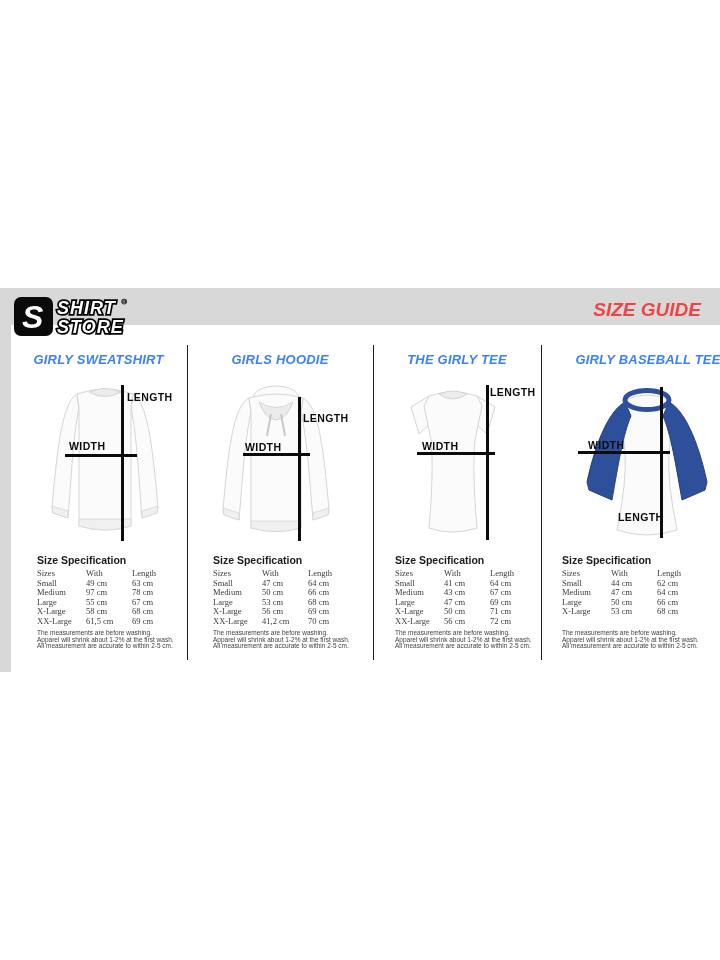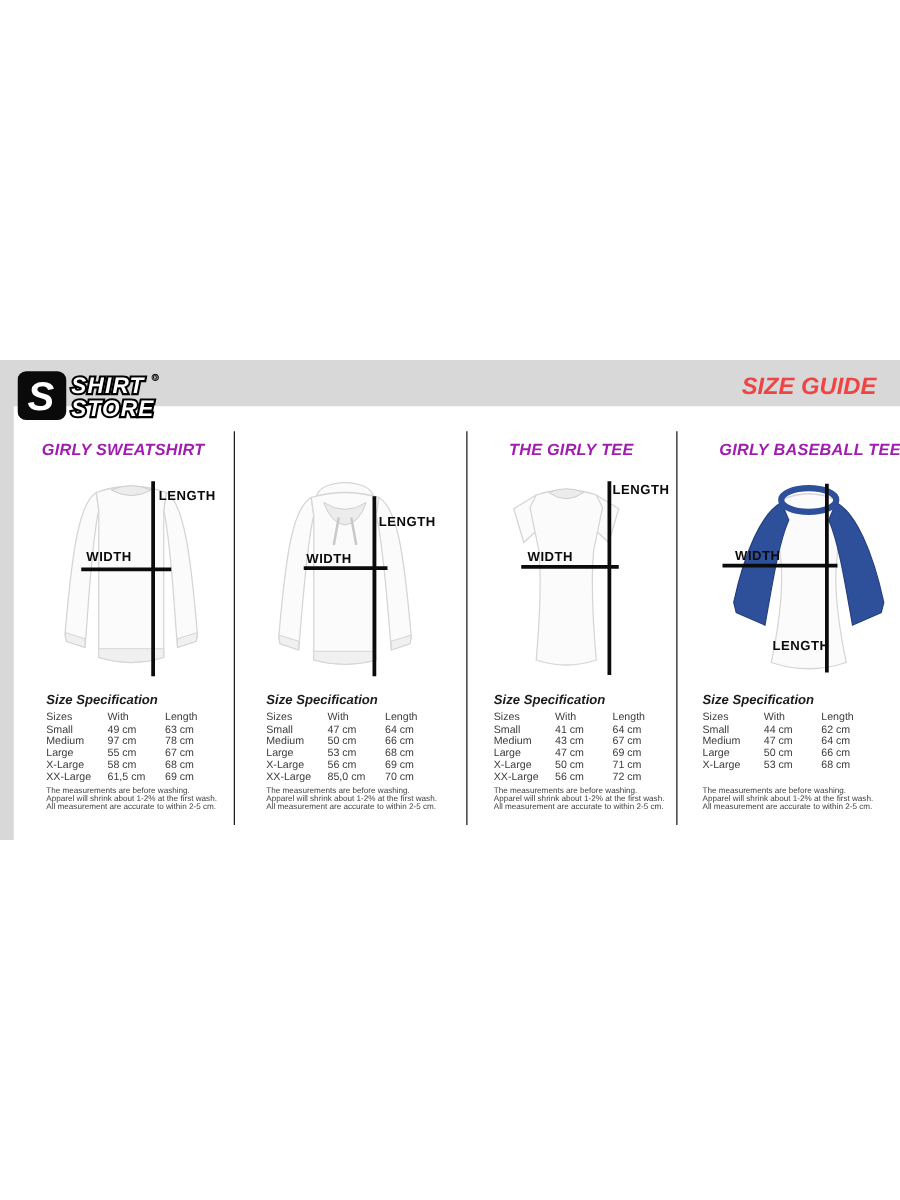--- a/index.html
+++ b/index.html
@@ -12,43 +12,43 @@
   .size-title{position:absolute;top:299px;right:19px;font-size:19px;font-weight:bold;
               font-style:italic;color:#ef4444;letter-spacing:0px;}
   
   .divider{position:absolute;top:345px;height:315px;width:1.5px;background:#1c1c1c;}
   .div1{left:186.5px}.div2{left:372.5px}.div3{left:540.5px}
   
   .col{position:absolute;top:325px;height:347px;}
   .col1{left:11px;width:175px}.col2{left:187px;width:186px}
   .col3{left:373px;width:168px}.col4{left:541px;width:214px}
   .ptitle{position:absolute;top:27px;left:0;width:100%;text-align:center;margin:0;
-          font-size:13px;font-style:italic;font-weight:bold;color:#a21caf;letter-spacing:.2px;}
+          font-size:13px;font-style:italic;font-weight:bold;color:#3b82f6;letter-spacing:.2px;}
   .figure{position:absolute;top:53px;left:0;right:0;height:170px;}
   .garment{position:absolute;top:0;left:50%;width:150px;height:168px;}
   .col1 .garment{transform:translateX(calc(-50% + 6px));}
   .col2 .garment{transform:translateX(calc(-50% - 4px));}
   .col3 .garment{transform:translateX(calc(-50% - 4px));}
   .col4 .garment{transform:translateX(calc(-50% - 1px));}
   .vline,.hline{position:absolute;background:#0b0b0b;}
   .vline{width:2.6px;} .hline{height:2.6px;}
   .col1 .vline{left:110px;top:7px;height:156px;} .col1 .hline{left:54px;top:76px;width:72px;}
   .col2 .vline{left:111px;top:19px;height:144px;}.col2 .hline{left:56px;top:75px;width:67px;}
   .col3 .vline{left:113px;top:7px;height:155px;} .col3 .hline{left:44px;top:74px;width:78px;}
   .col4 .vline{left:119px;top:9px;height:151px;} .col4 .hline{left:37px;top:73px;width:92px;}
   .mlabel{position:absolute;font-size:10.5px;font-weight:bold;color:#0b0b0b;letter-spacing:.4px;}
   .col1 .len{left:116px;top:13px;} .col1 .wid{left:58px;top:62px;}
   .col2 .len{left:116px;top:34px;} .col2 .wid{left:58px;top:63px;}
   .col3 .len{left:117px;top:8px;}  .col3 .wid{left:49px;top:62px;}
   .col4 .len{left:77px;top:133px;} .col4 .wid{left:47px;top:61px;}
   
   .spec{position:absolute;top:229px;left:0;width:100%;}
   .col1 .spec,.col2 .spec{padding-left:26px;} .col3 .spec{padding-left:22px;} .col4 .spec{padding-left:21px;}
-  .spec-heading{font-size:10.5px;font-weight:bold;color:#1b1b1b;margin:0 16px 3px 0;font-style:italic;}
-  .srow{display:grid;grid-template-columns:49px 46px auto;font-size:8.5px;line-height:9.6px;color:#3c3c3c;}
+  .spec-heading{font-size:10.5px;font-weight:bold;color:#1b1b1b;margin:0 16px 3px 0;}
+  .srow{display:grid;grid-template-columns:49px 46px auto;font-size:8.5px;line-height:9.6px;color:#3c3c3c;font-family:Liberation Serif, serif;}
   .disclaimer{position:absolute;top:305px;left:0;width:100%;font-size:6.5px;line-height:6.6px;color:#3e3e3e;}
   .col1 .disclaimer,.col2 .disclaimer{padding-left:26px;} .col3 .disclaimer{padding-left:22px;} .col4 .disclaimer{padding-left:21px;}
   svg .outline{fill:#fbfbfb;stroke:#d5d5d5;stroke-width:1;}
   svg .shade{fill:#ececec;stroke:#cdcdcd;stroke-width:.8;}
   svg .trim{fill:#f0f0f0;stroke:#d5d5d5;stroke-width:.8;}
   svg .blue{fill:#2e4f9a;stroke:#27417e;stroke-width:1;}
 </style>
 </head>
 <body>
 
@@ -124,20 +124,21 @@
       </div>
     </div>
     <div class="disclaimer">
       <div>The measurements are before washing.</div>
       <div>Apparel will shrink about 1-2% at the first wash.</div>
       <div>All measurement are accurate to within 2-5 cm.</div>
     </div>
   </section>
 
   <section class="col col2">
+    <h2 class="ptitle">GIRLS HOODIE</h2>
     <div class="figure">
       <svg class="garment" viewBox="0 0 150 168">
         <path class="outline" d="M52,20 C54,4 96,4 98,20 L92,27 C86,18 64,18 58,27 Z"></path>
         <path class="outline" d="M48,20 C34,28 28,60 22,132 L23,137 L38,142 C41,106 44,60 50,34 Z"></path>
         <path class="outline" d="M102,20 C116,28 122,60 128,132 L127,137 L112,142 C109,106 106,60 100,34 Z"></path>
         <path class="outline" d="M48,20 Q75,12 102,20 L100,34 L100,150 Q75,157 50,150 L50,34 Z"></path>
         <path class="shade" d="M58,24 Q75,35 92,24 Q86,41 75,42 Q64,41 58,24 Z"></path>
         <path d="M70,36 L66,58 M80,36 L84,58" stroke="#c9c9c9" stroke-width="2" fill="none"></path>
         <path class="trim" d="M50,143 L100,143 L100,150 Q75,157 50,150 Z"></path>
         <path class="trim" d="M22,130 L38,135 L38,142 L23,137 Z"></path>
@@ -170,21 +171,21 @@
         <span>53 cm</span>
         <span>68 cm</span>
       </div>
       <div class="srow">
         <span>X-Large</span>
         <span>56 cm</span>
         <span>69 cm</span>
       </div>
       <div class="srow">
         <span>XX-Large</span>
-        <span>85,0 cm</span>
+        <span>41,2 cm</span>
         <span>70 cm</span>
       </div>
     </div>
     <div class="disclaimer">
       <div>The measurements are before washing.</div>
       <div>Apparel will shrink about 1-2% at the first wash.</div>
       <div>All measurement are accurate to within 2-5 cm.</div>
     </div>
   </section>
 

